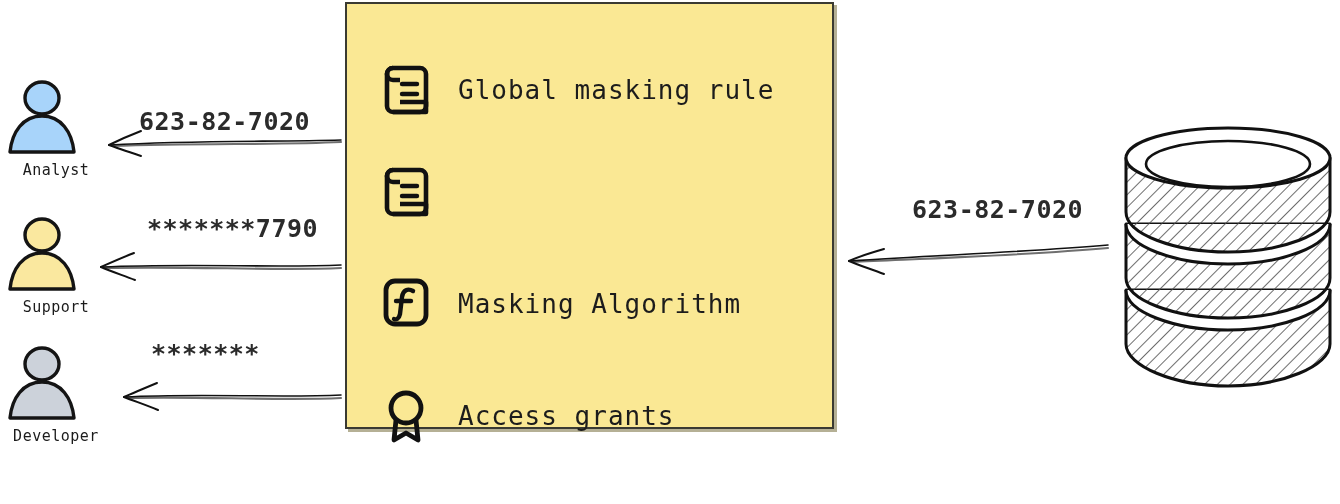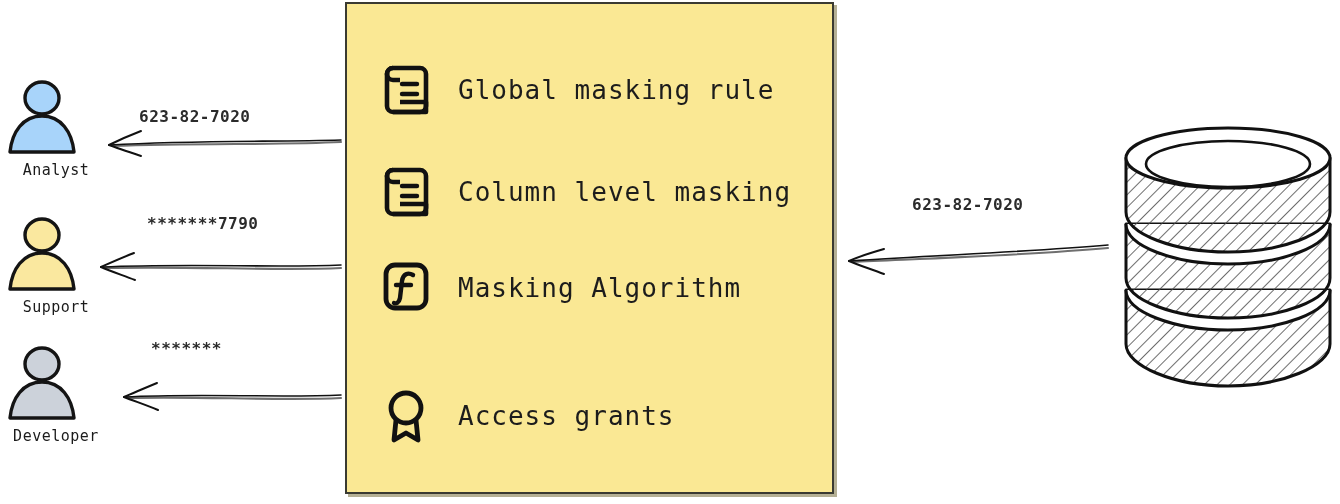--- a/index.html
+++ b/index.html
@@ -42,53 +42,53 @@
     white-space: nowrap;
   }
   #actor-analyst   { left: -4px;  top: 78px;  }
   #actor-support   { left: -4px;  top: 215px; }
   #actor-developer { left: -4px;  top: 344px; }
 
   
   .flow-label {
     position: absolute;
     font-family: "DejaVu Sans Mono", monospace;
-    font-size: 16px;
+    font-size: 25px;
     font-weight: bold;
     color: #2b2b2b;
     white-space: nowrap;
     letter-spacing: 0.5px;
   }
   #label-analyst   { left: 139px; top: 107px; }
   #label-support   { left: 147px; top: 214px; }
   #label-developer { left: 151px; top: 339px; }
   #label-db        { left: 912px; top: 195px; }
 
   
   #policy-panel {
     position: absolute;
     left: 345px;
     top: 2px;
     width: 489px;
-    height: 492px;
+    height: 427px;
     background: #fae894;
     border: 2px solid #3a3a32;
     box-sizing: border-box;
     box-shadow: 3px 3px 0 rgba(90, 80, 20, 0.45);
   }
   .policy-row {
     position: absolute;
     left: 33px;
     display: flex;
     align-items: center;
     gap: 26px;
   }
   #policy-row-0 { top: 58px;  }
   #policy-row-1 { top: 160px; }
-  #policy-row-2 { top: 256px; }
+  #policy-row-2 { top: 272px; }
   #policy-row-3 { top: 384px; }
 
   .policy-icon {
     width: 52px;
     height: 56px;
     flex: 0 0 52px;
     display: block;
   }
   .policy-text {
     font-family: "DejaVu Sans Mono", monospace;
@@ -189,21 +189,20 @@
   </div>
 
   <div class="policy-row" id="policy-row-1">
     <svg class="policy-icon" viewBox="0 0 52 56">
       <path d="M13,6 L40,6 a6,6 0 0 1 6,6 L46,44 a6,6 0 0 1 -6,6 L13,50 a6,6 0 0 1 -6,-6 L7,12 a6,6 0 0 1 6,-6 Z" fill="none" stroke="#111" stroke-width="4.6" stroke-linejoin="round"></path>
       <path d="M13,6 a6,6 0 0 0 0,12 L20,18" fill="none" stroke="#111" stroke-width="4.6" stroke-linejoin="round"></path>
       <line x1="22" y1="22" x2="37" y2="22" stroke="#111" stroke-width="4.4" stroke-linecap="round"></line>
       <line x1="22" y1="32" x2="37" y2="32" stroke="#111" stroke-width="4.4" stroke-linecap="round"></line>
       <path d="M20,40 L46,40 L46,50 L13,50" fill="none" stroke="#111" stroke-width="4.6" stroke-linejoin="round"></path>
     </svg>
-    <span class="policy-text">Column level masking</span>
   </div>
 
   <div class="policy-row" id="policy-row-2">
     <svg class="policy-icon" viewBox="0 0 52 56">
       <rect x="6" y="5" width="40" height="43" rx="9" ry="9" fill="none" stroke="#111" stroke-width="4.8"></rect>
       <path d="M33,15 C28,12 23,14 22,21 L20,38 C19,43 16,44 14,43" fill="none" stroke="#111" stroke-width="4.4" stroke-linecap="round"></path>
       <line x1="16" y1="25" x2="31" y2="25" stroke="#111" stroke-width="4.4" stroke-linecap="round"></line>
     </svg>
     <span class="policy-text">Masking Algorithm</span>
   </div>

